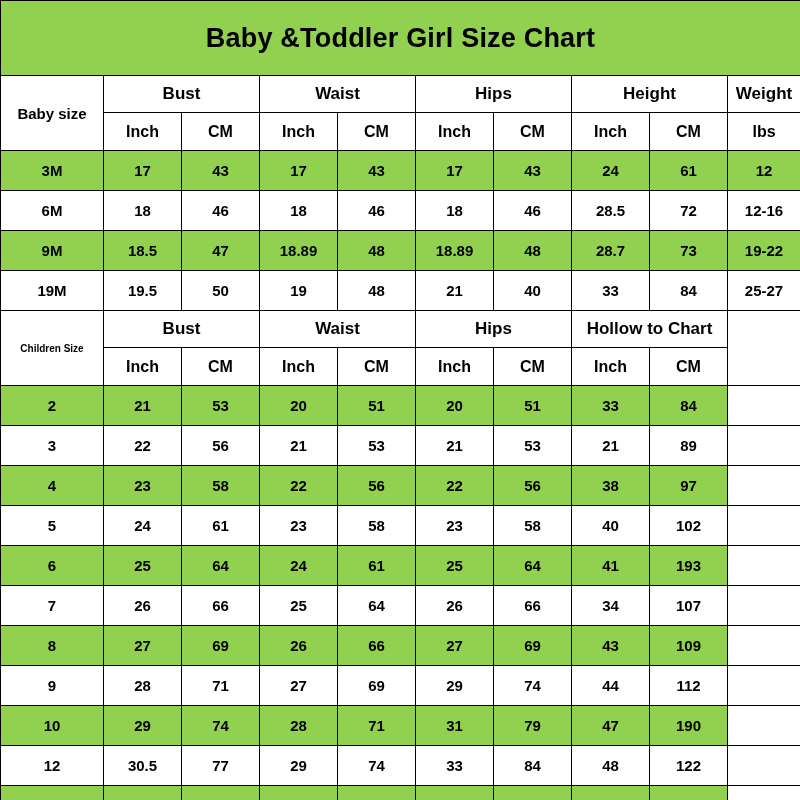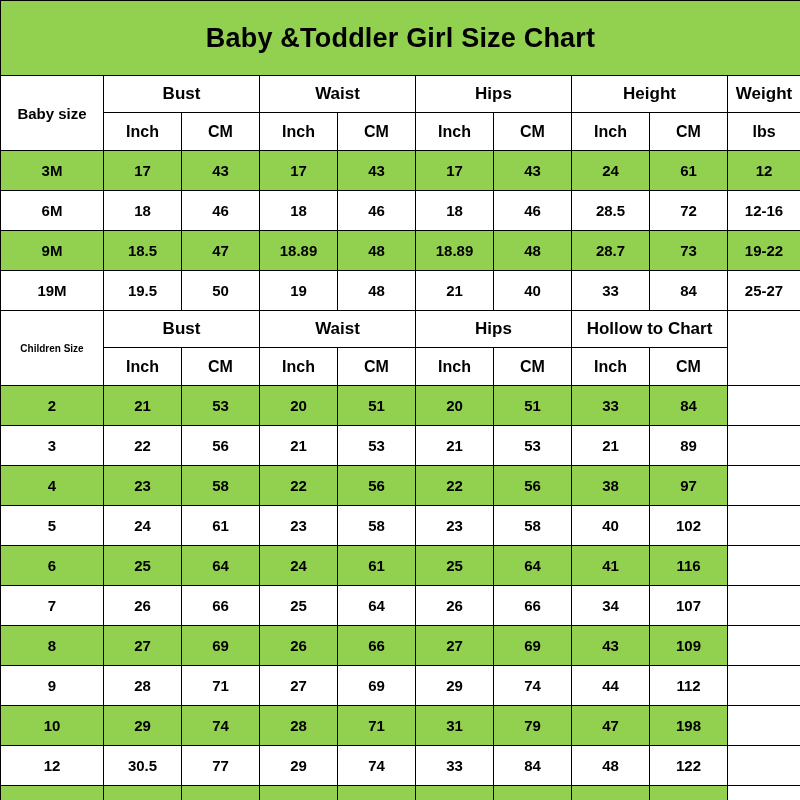--- a/index.html
+++ b/index.html
@@ -229,21 +229,21 @@
       </tr>
       <tr class="data-row green">
         <td>6</td>
         <td>25</td>
         <td>64</td>
         <td>24</td>
         <td>61</td>
         <td>25</td>
         <td>64</td>
         <td>41</td>
-        <td>116</td>
+        <td>193</td>
         <td class="blank"></td>
       </tr>
       <tr class="data-row white">
         <td>7</td>
         <td>26</td>
         <td>66</td>
         <td>25</td>
         <td>64</td>
         <td>26</td>
         <td>66</td>
@@ -277,21 +277,21 @@
       </tr>
       <tr class="data-row green">
         <td>10</td>
         <td>29</td>
         <td>74</td>
         <td>28</td>
         <td>71</td>
         <td>31</td>
         <td>79</td>
         <td>47</td>
-        <td>198</td>
+        <td>190</td>
         <td class="blank"></td>
       </tr>
       <tr class="data-row white">
         <td>12</td>
         <td>30.5</td>
         <td>77</td>
         <td>29</td>
         <td>74</td>
         <td>33</td>
         <td>84</td>

